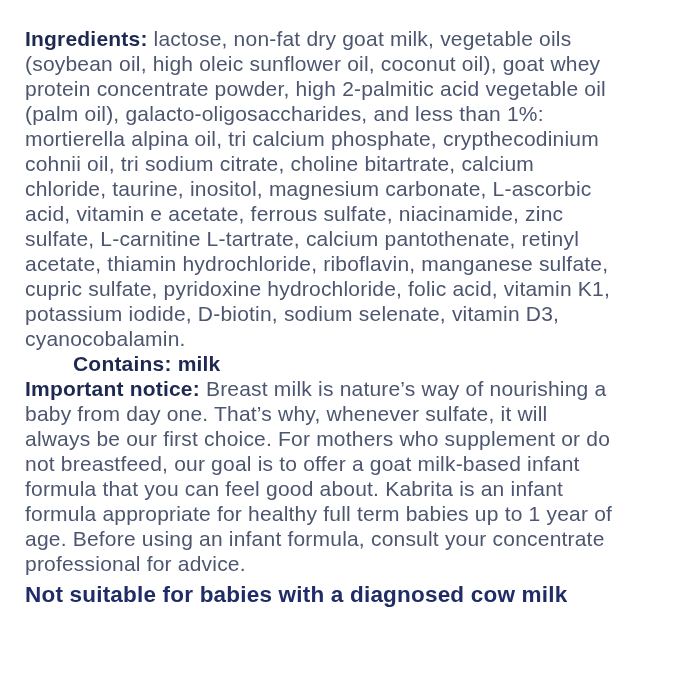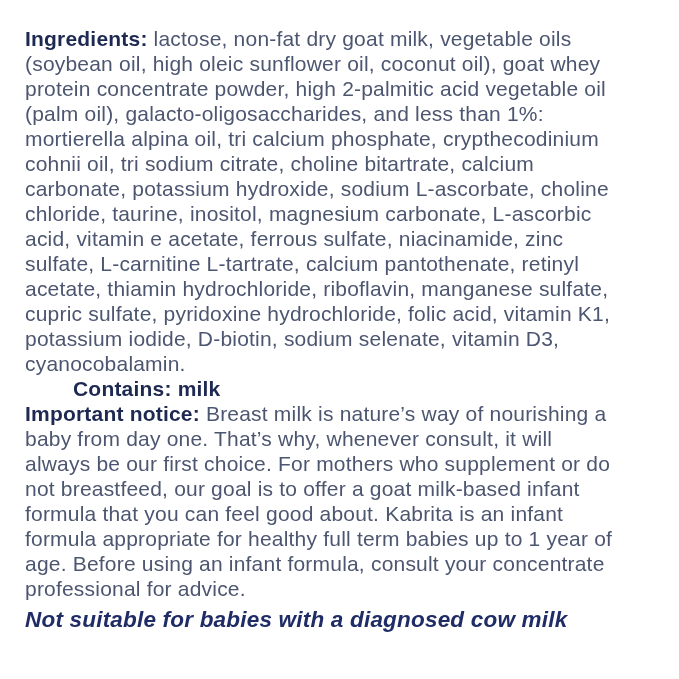--- a/index.html
+++ b/index.html
@@ -37,21 +37,20 @@
     letter-spacing: 0.2px;
     font-weight: 700;
     color: #1d2951;
     white-space: nowrap;
     margin-left: 48px;
   }
   .notice-para {
   }
   .warning-block {
     margin-top: 4px;
-    font-style: italic;
   }
   .warning-line {
     font-size: 22.5px;
     line-height: 29px;
     letter-spacing: 0.2px;
     font-weight: 700;
     color: #202c66;
     white-space: nowrap;
   }
 </style>
@@ -60,35 +59,34 @@
 
 <div class="label-page">
 
   <div>
     <div class="text-line"><span class="lead-label">Ingredients:</span><span> lactose, non-fat dry goat milk, vegetable oils</span></div>
     <div class="text-line">(soybean oil, high oleic sunflower oil, coconut oil), goat whey</div>
     <div class="text-line">protein concentrate powder, high 2-palmitic acid vegetable oil</div>
     <div class="text-line">(palm oil), galacto-oligosaccharides, and less than 1%:</div>
     <div class="text-line">mortierella alpina oil, tri calcium phosphate, crypthecodinium</div>
     <div class="text-line">cohnii oil, tri sodium citrate, choline bitartrate, calcium</div>
-    <div class="text-line">carbonate, potassium hydroxide, sodium L-ascorbate, choline</div>
     <div class="text-line">chloride, taurine, inositol, magnesium carbonate, L-ascorbic</div>
     <div class="text-line">acid, vitamin e acetate, ferrous sulfate, niacinamide, zinc</div>
     <div class="text-line">sulfate, L-carnitine L-tartrate, calcium pantothenate, retinyl</div>
     <div class="text-line">acetate, thiamin hydrochloride, riboflavin, manganese sulfate,</div>
     <div class="text-line">cupric sulfate, pyridoxine hydrochloride, folic acid, vitamin K1,</div>
     <div class="text-line">potassium iodide, D-biotin, sodium selenate, vitamin D3,</div>
     <div class="text-line">cyanocobalamin.</div>
   </div>
 
   <div class="contains-line">Contains: milk</div>
 
   <div class="notice-para">
     <div class="text-line"><span class="lead-label">Important notice:</span><span> Breast milk is nature’s way of nourishing a</span></div>
-    <div class="text-line">baby from day one. That’s why, whenever consult, it will</div>
+    <div class="text-line">baby from day one. That’s why, whenever sulfate, it will</div>
     <div class="text-line">always be our first choice. For mothers who supplement or do</div>
     <div class="text-line">not breastfeed, our goal is to offer a goat milk-based infant</div>
     <div class="text-line">formula that you can feel good about. Kabrita is an infant</div>
     <div class="text-line">formula appropriate for healthy full term babies up to 1 year of</div>
     <div class="text-line">age. Before using an infant formula, consult your concentrate</div>
     <div class="text-line">professional for advice.</div>
   </div>
 
   <div class="warning-block">
     <div class="warning-line">Not suitable for babies with a diagnosed cow milk</div>

